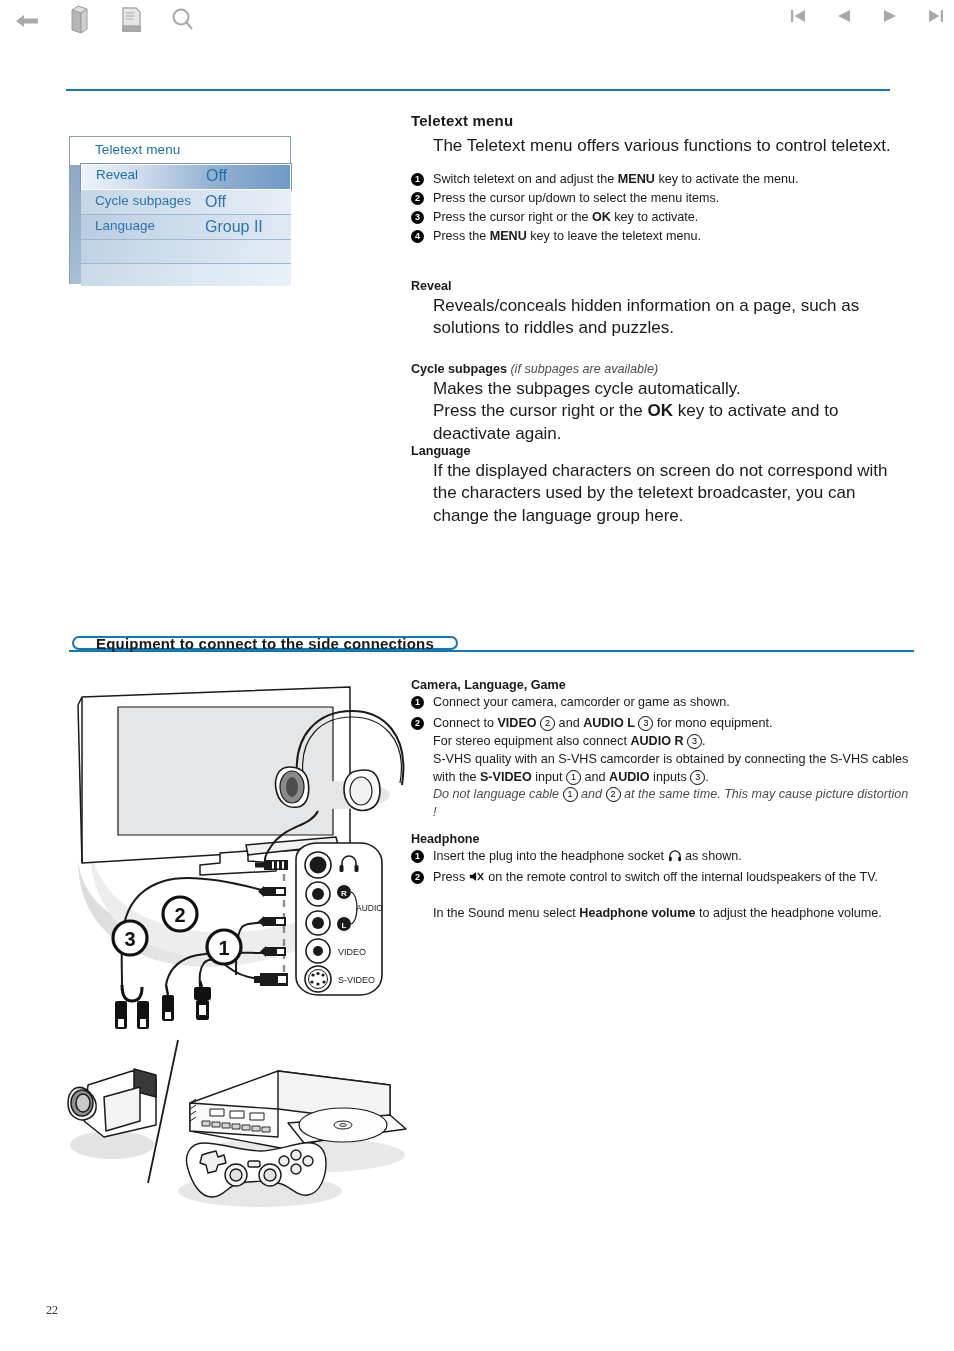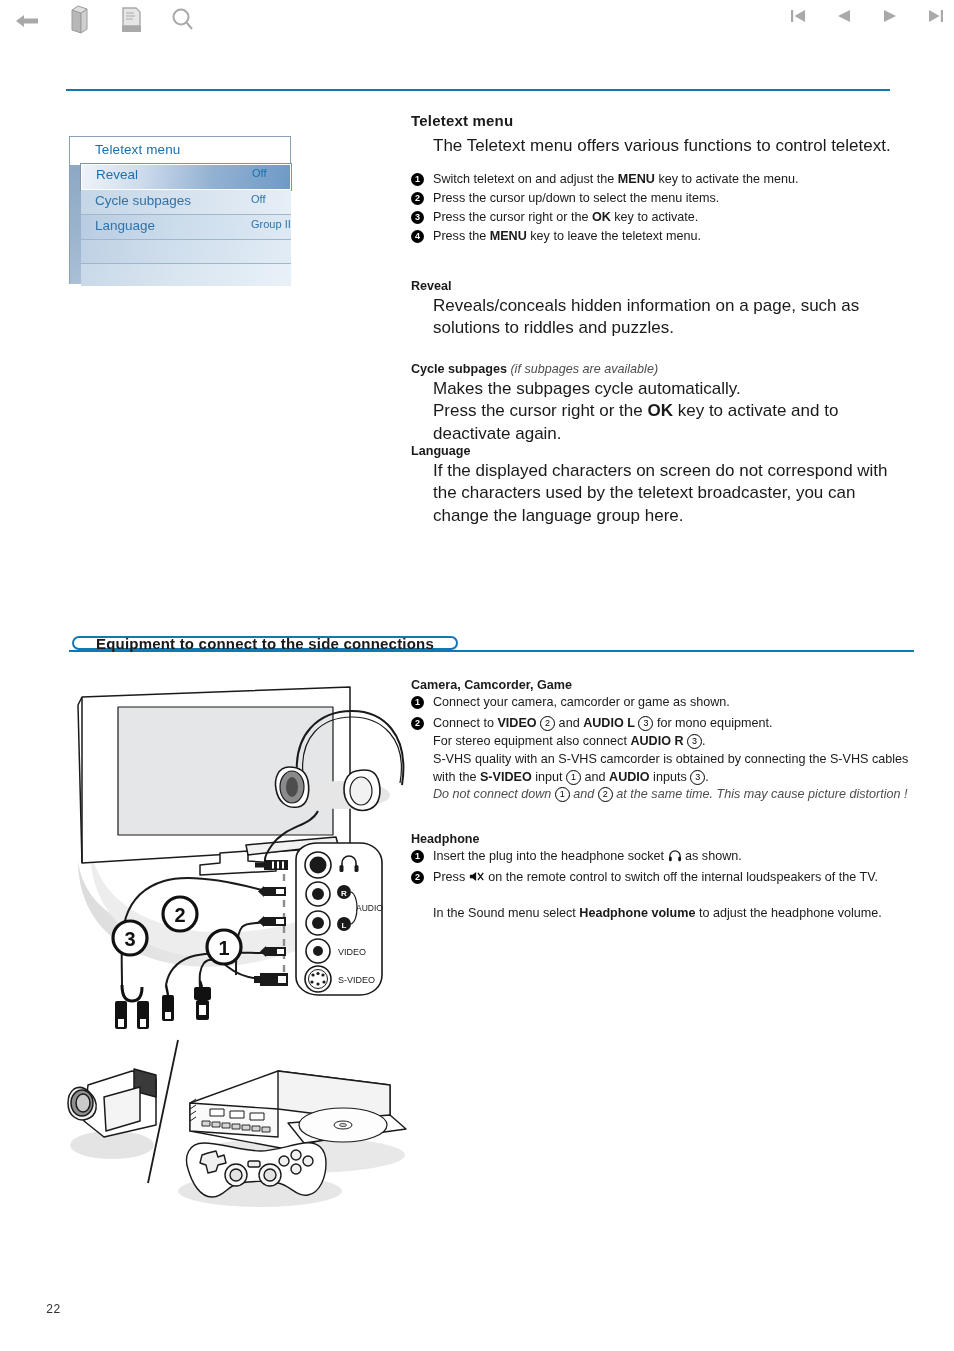--- a/index.html
+++ b/index.html
@@ -30,21 +30,21 @@
     position:absolute;left:25px;top:5px;font-size:13.5px;color:#1b6fae;
     letter-spacing:.1px;
   }
   .tt-leftstrip{
     position:absolute;left:0;top:28px;width:11px;height:119px;
     background:linear-gradient(180deg,#8da8c6 0%,#9cb4cd 60%,#a9c0d6 100%);
   }
   .tt-rows{position:absolute;left:11px;top:28px;width:210px;}
   .tt-row{position:relative;height:24px;}
   .tt-row .lbl{position:absolute;left:14px;top:3px;font-size:13.5px;}
-  .tt-row .val{position:absolute;left:124px;top:3px;font-size:11px;margin-left:46px;}
+  .tt-row .val{position:absolute;left:124px;top:3px;font-size:16px;}
   .tt-row.sel{
     height:26px;margin-top:-1px;
     background:linear-gradient(95deg,#eef3f8 0%,#cfdced 28%,#93b2d2 62%,#6f9ac6 100%);
     border:1.5px solid #ffffff;box-shadow:0 0 0 1px #7e93a8;box-sizing:border-box;
   }
   .tt-row.sel .lbl,.tt-row.sel .val{color:#1c6fae;top:2px;font-weight:400;}
   .tt-row.r2{background:linear-gradient(95deg,#c5d6e7 0%,#d4e1ee 45%,#e6eef6 100%);
              border-bottom:1px solid #9fb6cd;}
   .tt-row.r2 .lbl,.tt-row.r2 .val{color:#2f72aa;}
   .tt-row.r3{background:linear-gradient(95deg,#b9cde2 0%,#cbdceb 45%,#dee9f4 100%);
@@ -83,21 +83,21 @@
     border:2px solid #1078b4;border-radius:15px;background:#fff;
     padding:0 22px;display:flex;align-items:center;
   }
   .eq-pill span{font-size:15px;font-weight:bold;color:#1a1a1a;letter-spacing:.2px;}
 
   
   .diagram{position:absolute;left:60px;top:685px;width:350px;height:530px;}
 
   
   .pageno{position:absolute;left:46px;top:1303px;font-size:12px;color:#333;
-          font-family:Liberation Mono, monospace;}
+          font-family:Liberation Serif, serif;}
 </style>
 </head>
 <body>
 
 <div class="toolbar">
   <div class="tb-left">
     <span class="tb-icon">
       <svg viewBox="0 0 34 34" width="34" height="34">
         <path d="M6 17 L14 11 L14 14.5 L28 14.5 L28 19.5 L14 19.5 L14 23 Z" fill="#a9a9a9"></path>
       </svg>
@@ -219,32 +219,32 @@
 </div>
 
 <div class="eq-wrap">
   <div class="eq-line"></div>
   <div class="eq-pill">
     <span>Equipment to connect to the side connections</span>
   </div>
 </div>
 
 <div class="col" style="top:678px;">
-  <h3 class="sub">Camera, Camcorder, Game</h3>
+  <h3 class="sub">Camera, Language, Game</h3>
   <ul class="steps">
     <li>
       <span class="bullet">1</span>
       <span>Connect your camera, camcorder or game as shown.</span>
     </li>
     <li style="margin-top:3px;">
       <span class="bullet">2</span>
       <span><span>Connect to </span><b>VIDEO</b> <span class="circnum">2</span><span> and </span><b>AUDIO L</b> <span class="circnum">3</span><span> for mono equipment.</span></span><br>
       <span><span>For stereo equipment also connect </span><b>AUDIO R</b> <span class="circnum">3</span><span>.</span></span><br>
       <span><span>S-VHS quality with an S-VHS camcorder is obtained by connecting the S-VHS cables with the </span><b>S-VIDEO</b><span> input </span><span class="circnum">1</span><span> and </span><b>AUDIO</b><span> inputs </span><span class="circnum">3</span><span>.</span></span><br>
-      <span class="note"><span>Do not connect down </span><span class="circnum">1</span><span> and </span><span class="circnum">2</span><span> at the same time. This may cause picture distortion !</span></span>
+      <span class="note"><span>Do not language cable </span><span class="circnum">1</span><span> and </span><span class="circnum">2</span><span> at the same time. This may cause picture distortion !</span></span>
     </li>
   </ul>
 </div>
 
 <div class="col" style="top:832px;">
   <h3 class="sub">Headphone</h3>
   <ul class="steps">
     <li>
       <span class="bullet">1</span>
       <span>Insert the plug into the headphone socket </span><span><svg viewBox="0 0 16 14" width="14" height="12" style="vertical-align:-2px;">

